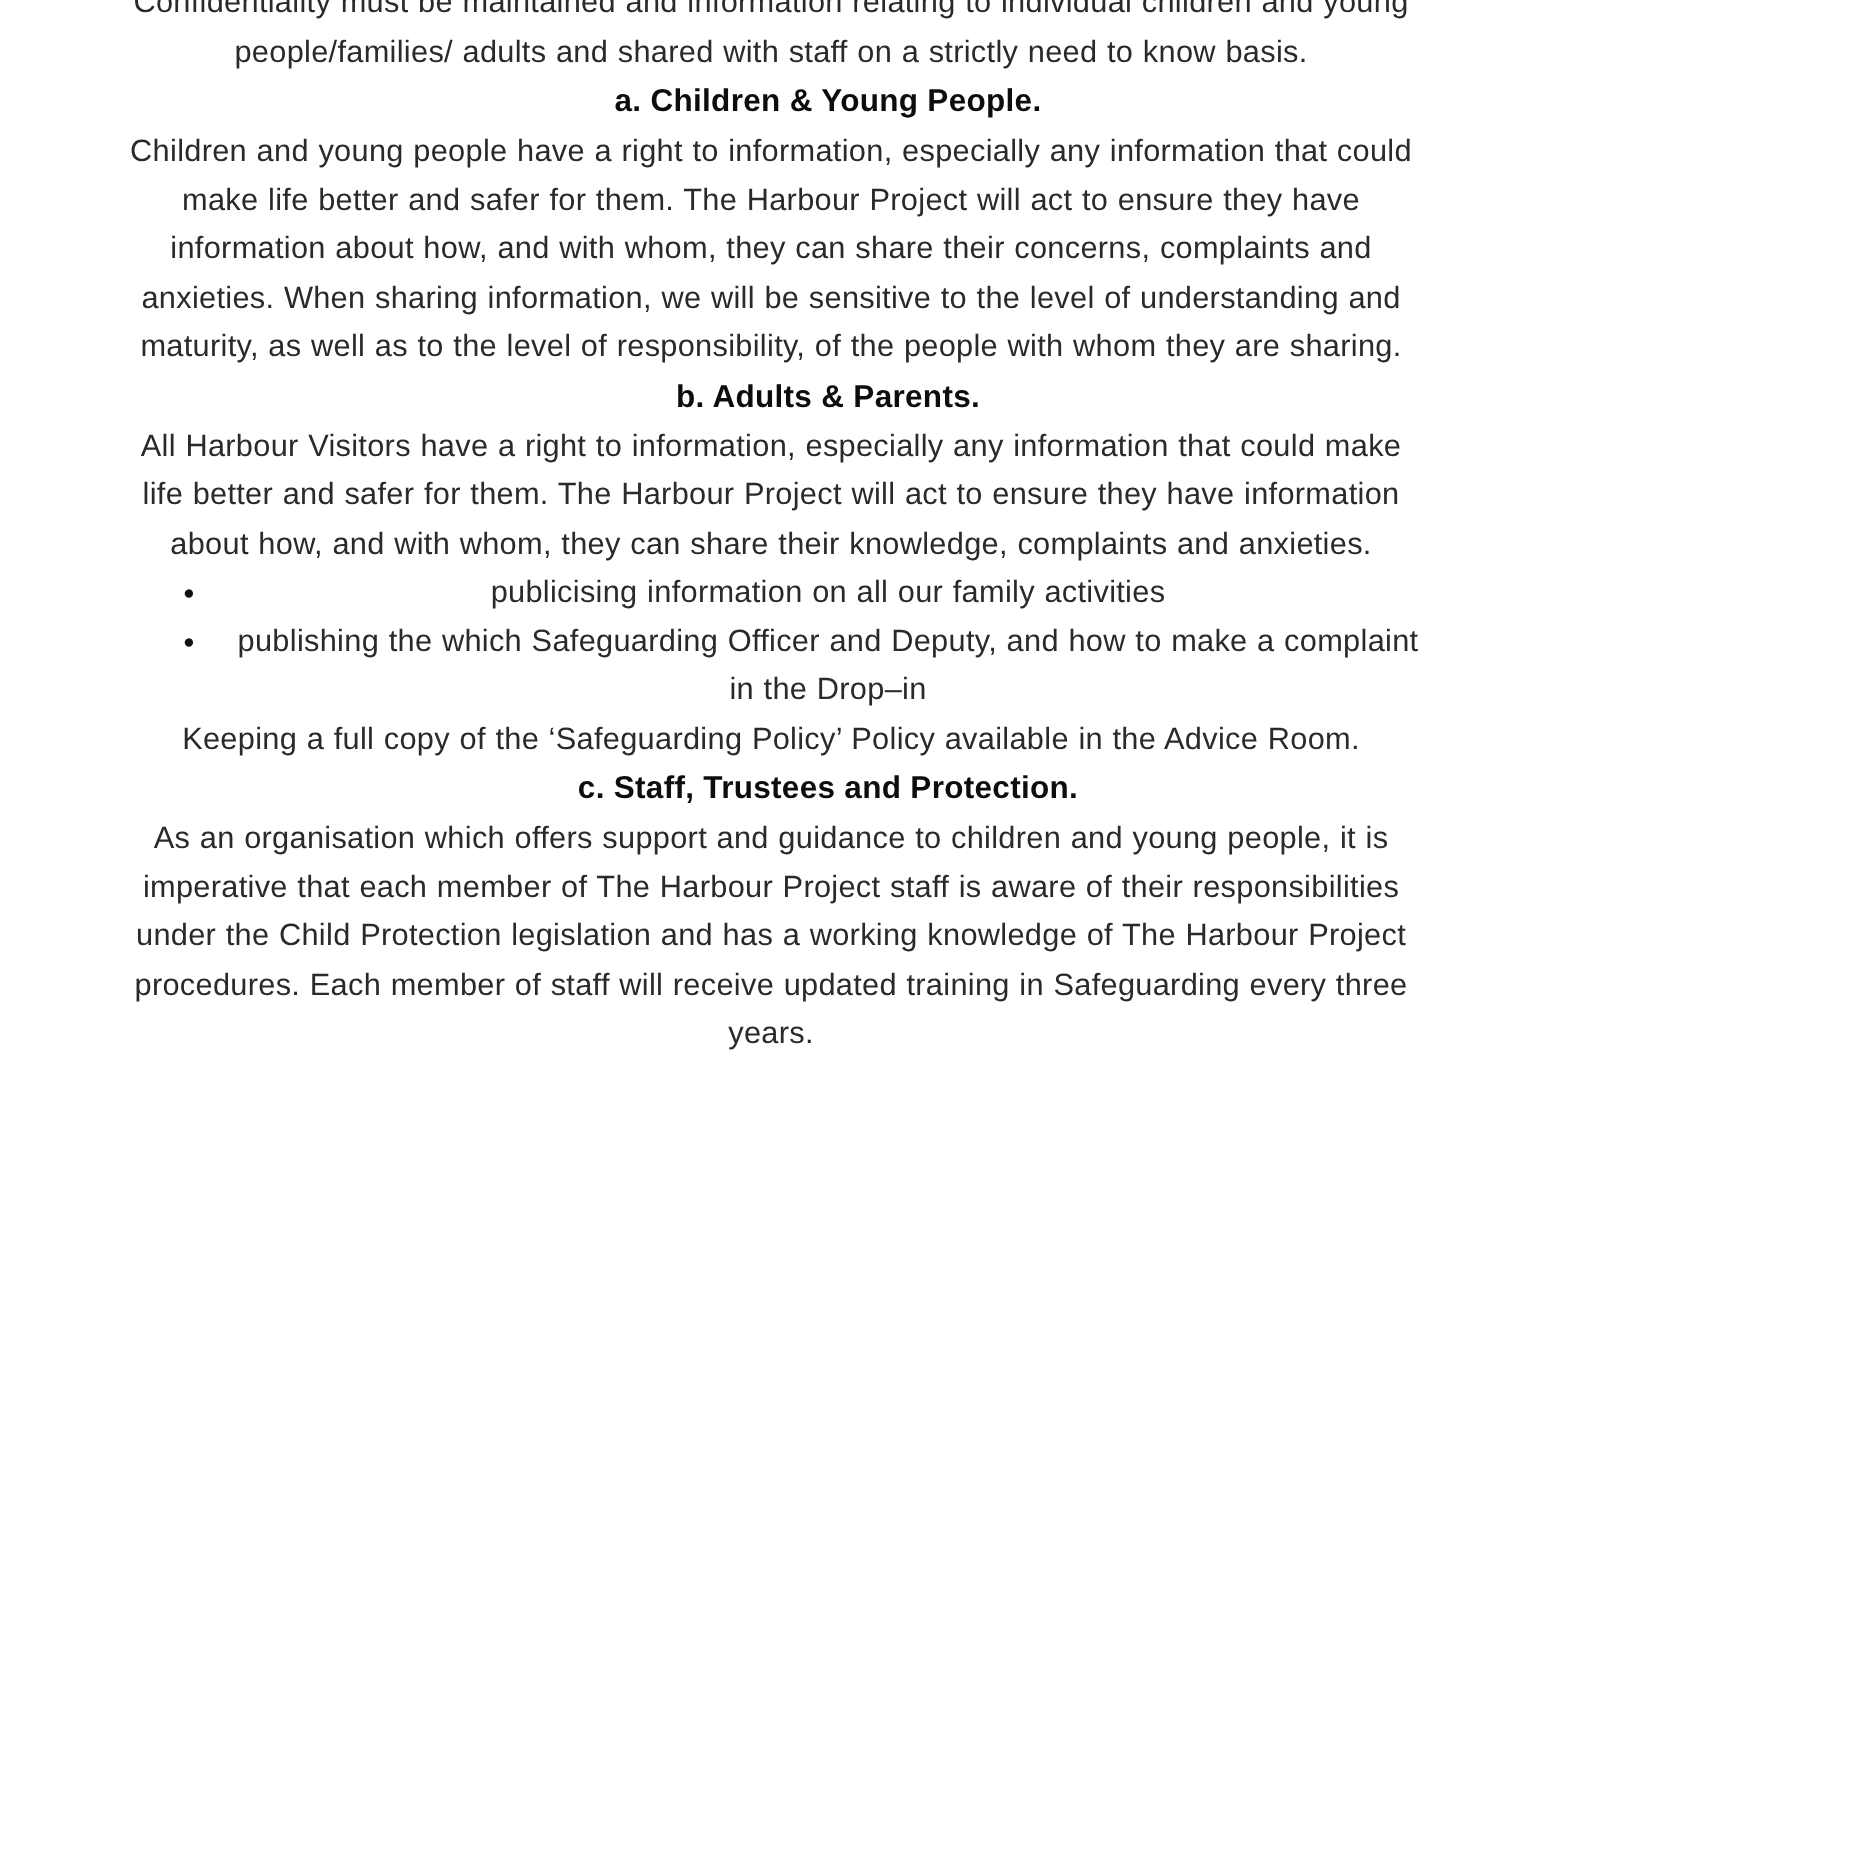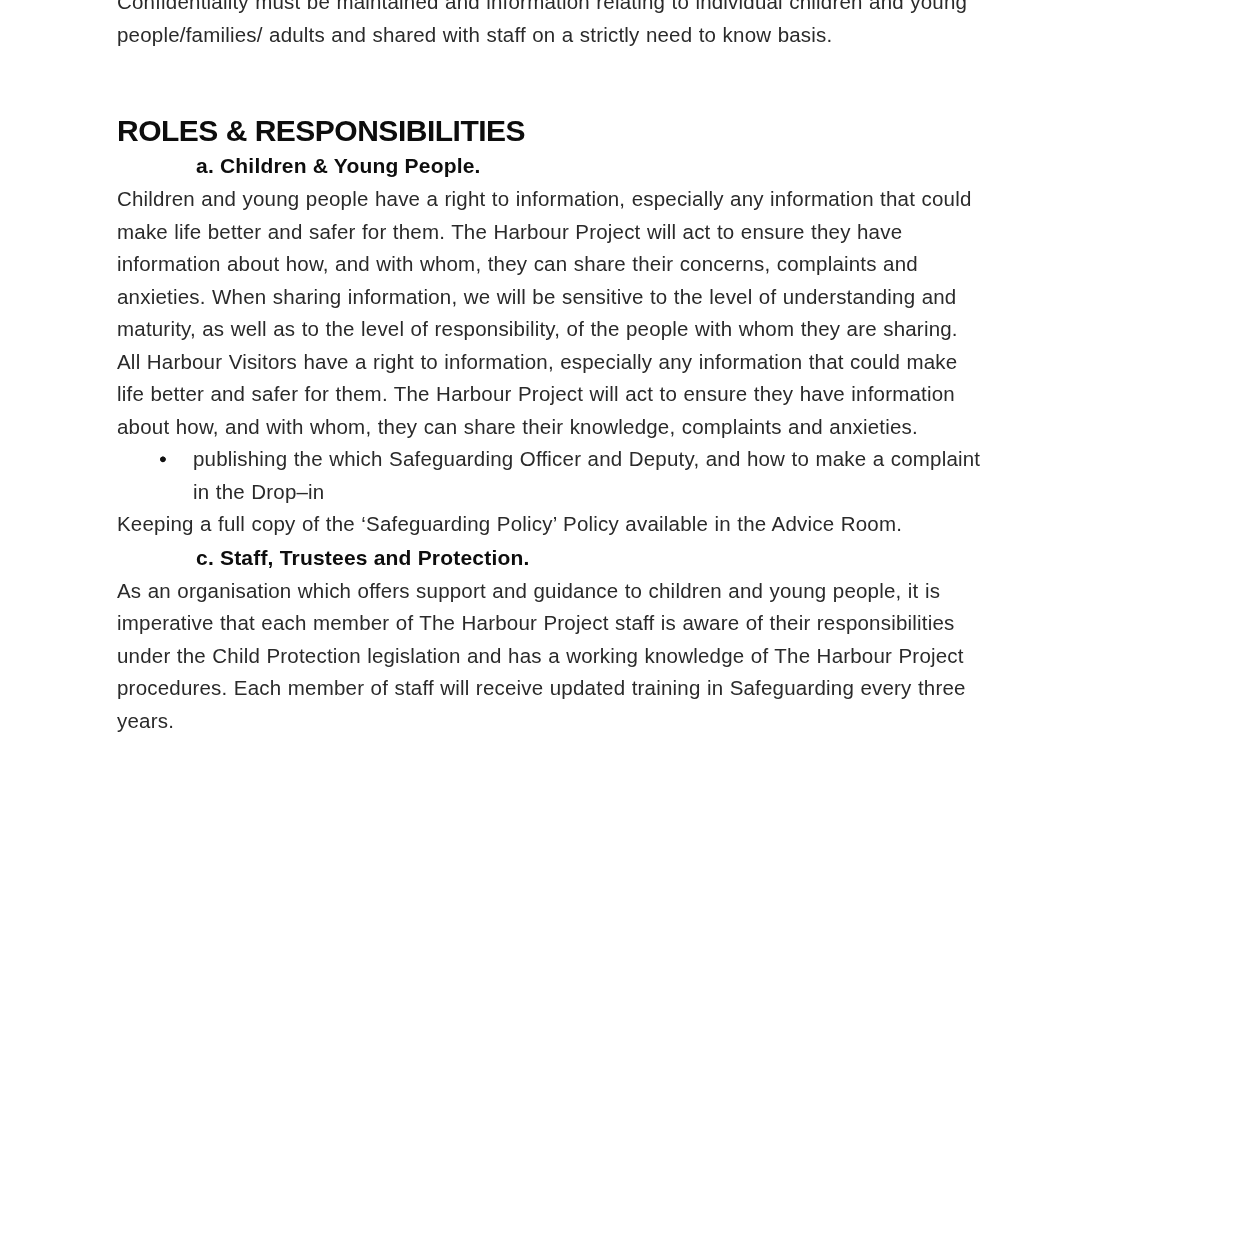--- a/index.html
+++ b/index.html
@@ -7,24 +7,25 @@
     padding: 0;
     background: #ffffff;
   }
   .page {
     position: relative;
     width: 1242px;
     height: 1242px;
     background: #ffffff;
     overflow: hidden;
     box-sizing: border-box;
-    padding-left: 117px;
+    padding-left: 80px;
     padding-right: 187px;
     font-family: "Liberation Sans", sans-serif;
     color: #2a2a2a;
+    text-align: center;
   }
   .content {
     margin-top: -14px;
     width: 868px;
   }
   p.body {
     font-size: 20.5px;
     line-height: 32.5px;
     font-weight: 400;
     letter-spacing: 0.2px;
@@ -82,33 +83,34 @@
   }
 </style>
 </head>
 <body>
 
 <div class="page">
   <div class="content">
 
     <p class="body">Confidentiality must be maintained and information relating to individual children and young people/families/ adults and shared with staff on a strictly need to know basis.</p>
 
-    <h1 class="doc-heading">ROLES &amp; RESPONSIBILITIES</h1>
 
     <h2 class="sub-heading mt-h2a">a. Children &amp; Young People.</h2>
 
     <p class="body mt-pa">Children and young people have a right to information, especially any information that could make life better and safer for them. The Harbour Project will act to ensure they have information about how, and with whom, they can share their concerns, complaints and anxieties. When sharing information, we will be sensitive to the level of understanding and maturity, as well as to the level of responsibility, of the people with whom they are sharing.</p>
 
+    <h2 class="sub-heading mt-h2b">b. Adults &amp; Parents.</h2>
 
     <p class="body mt-pb1">All Harbour Visitors have a right to information, especially any information that could make life better and safer for them. The Harbour Project will act to ensure they have information about how, and with whom, they can share their knowledge, complaints and anxieties.</p>
 
 
     <ul class="bullets mt-ul">
       <li>
         <span class="marker">●</span>
+        <span>publicising information on all our family activities</span>
       </li>
       <li>
         <span class="marker">●</span>
         <span>publishing the which Safeguarding Officer and Deputy, and how to make a complaint in the Drop–in</span>
       </li>
     </ul>
 
     <p class="body mt-keep">Keeping a full copy of the ‘Safeguarding Policy’ Policy available in the Advice Room.</p>
 
     <h2 class="sub-heading mt-h2c">c. Staff, Trustees and Protection.</h2>

